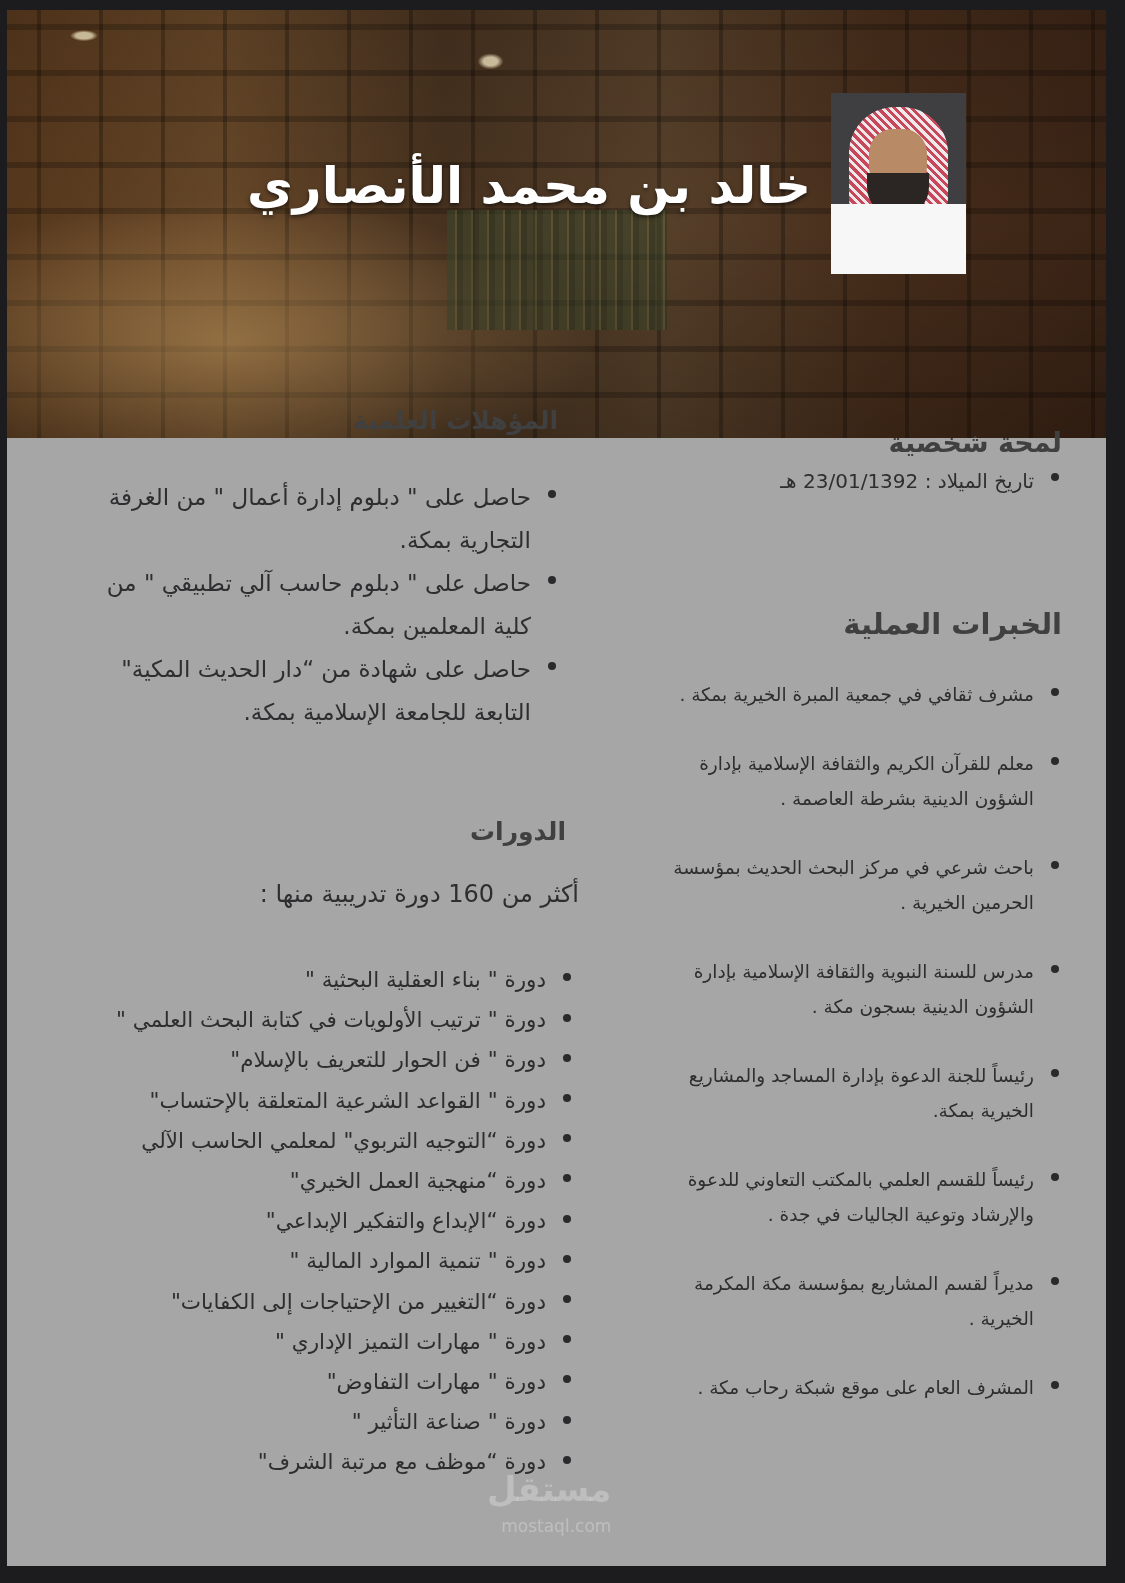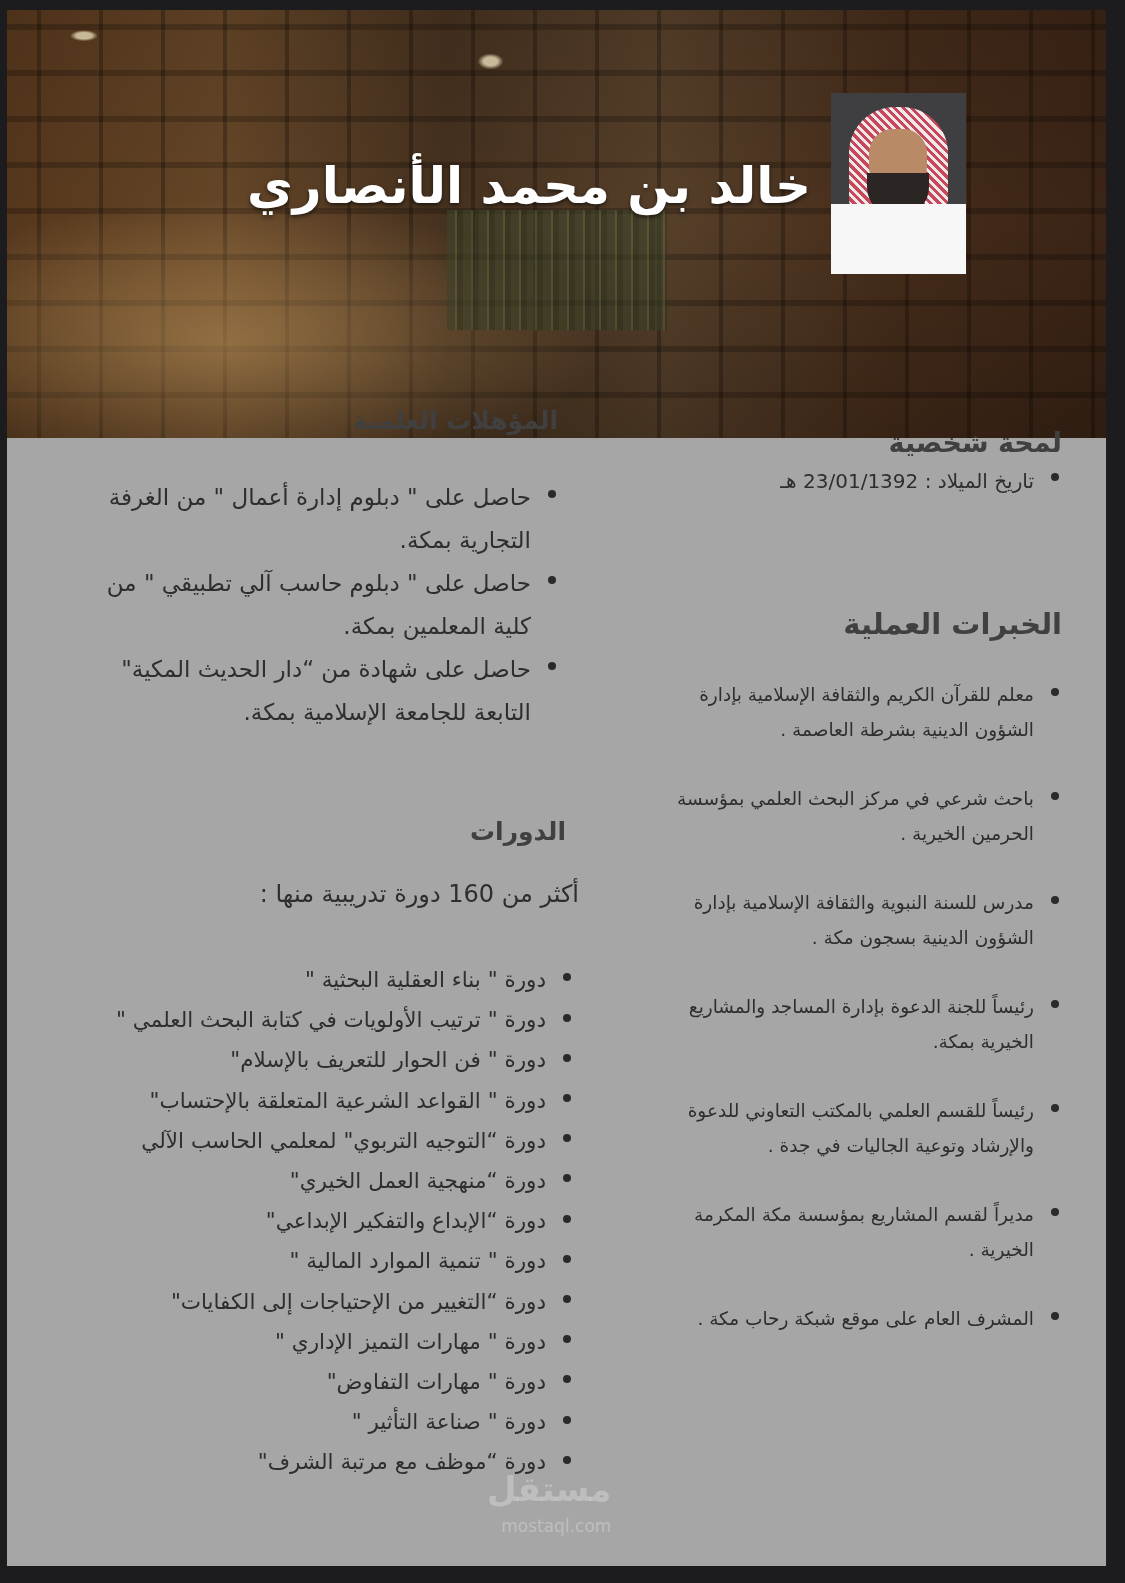--- a/index.html
+++ b/index.html
@@ -147,22 +147,23 @@
 
   <div class="section-title" style="right:548px; top:396px; font-size:25px;">المؤهلات العلمية</div>
   <ul class="blist qual-list">
     <li>حاصل على " دبلوم إدارة أعمال " من الغرفة التجارية بمكة.</li>
     <li>حاصل على " دبلوم حاسب آلي تطبيقي " من كلية المعلمين بمكة.</li>
     <li>حاصل على شهادة من “دار الحديث المكية" التابعة للجامعة الإسلامية بمكة.</li>
   </ul>
 
   <div class="section-title" style="right:44px; top:597px; font-size:29px;">الخبرات العملية</div>
   <ul class="blist exp-list">
+    <li>مشرف ثقافي في جمعية المبرة الخيرية بمكة .</li>
     <li>معلم للقرآن الكريم والثقافة الإسلامية بإدارة الشؤون الدينية بشرطة العاصمة .</li>
-    <li>باحث شرعي في مركز البحث العلمي بمؤسسة الحرمين الخيرية .</li>
+    <li>باحث شرعي في مركز البحث الحديث بمؤسسة الحرمين الخيرية .</li>
     <li>مدرس للسنة النبوية والثقافة الإسلامية بإدارة الشؤون الدينية بسجون مكة .</li>
     <li>رئيساً للجنة الدعوة بإدارة المساجد والمشاريع الخيرية بمكة.</li>
     <li>رئيساً للقسم العلمي بالمكتب التعاوني للدعوة والإرشاد وتوعية الجاليات في جدة .</li>
     <li>مديراً لقسم المشاريع بمؤسسة مكة المكرمة الخيرية .</li>
     <li>المشرف العام على موقع شبكة رحاب مكة .</li>
   </ul>
 
   <div class="section-title" style="right:540px; top:807px; font-size:25px;">الدورات</div>
   <div class="courses-intro">أكثر من 160 دورة تدريبية منها :</div>
   <ul class="blist course-list">

